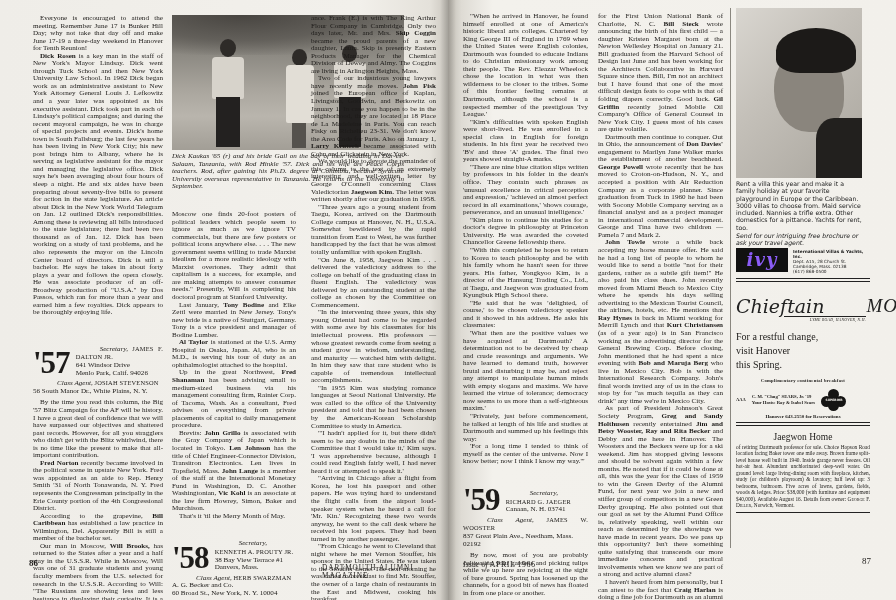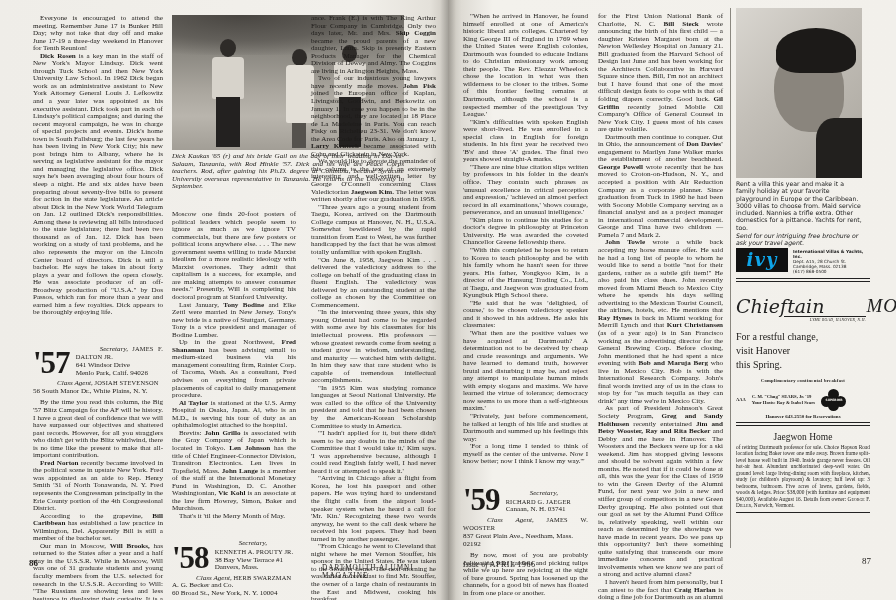--- a/index.html
+++ b/index.html
@@ -44,21 +44,21 @@
 
   
   .ad-ivy { position: absolute; left: 736px; top: 8px; width: 134px; height: 230px; }
   .ad-ivy .pic { position: absolute; left: 0; top: 0; width: 126px; height: 170px; background: linear-gradient(135deg, #d9d6d0 0%, #c4c0b9 40%, #a9a59d 100%); overflow: hidden; }
   .ad-ivy .hair { position: absolute; left: 40px; top: 20px; width: 80px; height: 45px; background: #1c1a18; border-radius: 50% 50% 30% 30%; }
   .ad-ivy .face { position: absolute; left: 38px; top: 42px; width: 70px; height: 82px; background: #8a857d; border-radius: 45% 45% 40% 50%; }
   .ad-ivy .suit { position: absolute; left: 80px; top: 110px; width: 60px; height: 70px; background: #22201e; border-radius: 30% 0 0 0; }
   .ad-ivy .headline { position: absolute; left: 6px; top: 105px; width: 92px; font-family: "DejaVu Serif", serif; font-weight: bold; font-style: italic; font-size: 13px; line-height: 14px; color: #111; text-align: center; }
   .ad-ivy .body { position: absolute; left: 0; top: 172px; width: 128px; font-family: "DejaVu Sans", sans-serif; font-size: 6.2px; line-height: 7.3px; color: #222; }
   .ad-ivy .body .it { font-style: italic; display: block; margin-top: 1px; }
-  .ad-ivy .logo { position: absolute; left: 0; top: 240px; width: 52px; height: 24px; background: #111; color: #0ea5e9; font-family: "DejaVu Serif", serif; font-weight: bold; font-style: italic; font-size: 18px; line-height: 24px; text-align: center; letter-spacing: 1px; }
+  .ad-ivy .logo { position: absolute; left: 0; top: 240px; width: 52px; height: 24px; background: #111; color: #8b5cf6; font-family: "DejaVu Serif", serif; font-weight: bold; font-style: italic; font-size: 18px; line-height: 24px; text-align: center; letter-spacing: 1px; }
   .ad-ivy .addr { position: absolute; left: 57px; top: 241px; width: 80px; font-family: "DejaVu Sans", sans-serif; font-size: 4.3px; line-height: 5.1px; color: #222; }
 
   .ad-motel { position: absolute; left: 736px; top: 278px; width: 134px; }
   .rule-double { height: 4px; border-top: 1.5px solid #222; border-bottom: 0.8px solid #222; }
   .motel-name { display: flex; align-items: flex-end; margin-top: 6px; height: 28px; position: relative; gap: 32px; }
   .motel-name .script { font-family: "DejaVu Serif", serif; font-style: italic; font-size: 19px; line-height: 20px; color: #222; }
   .motel-name .motel { font-family: "Liberation Serif", serif; font-style: italic; font-size: 19px; line-height: 20px; margin-left: 10px; color: #222; letter-spacing: 1px; }
   .motel-loc { font-size: 3.8px; font-style: italic; text-align: right; margin-right: 4px; letter-spacing: 0.3px; border-top: 0.6px solid #222; margin-left: 48px; padding-top: 1px; }
   .motel-tag { text-align: left; font-size: 10px; line-height: 14px; margin-top: 8px; }
   .motel-breakfast { text-align: center; font-size: 4.6px; font-weight: bold; margin-top: 6px; letter-spacing: 0.3px; }
@@ -123,22 +123,22 @@
         <div class="head" style="left:12px; top:4px; width:15px; height:17px;"></div>
         <div class="torso" style="left:4px; top:21px; width:32px; height:36px; background:#dcd8d0;"></div>
         <div class="legs" style="left:9px; top:56px; width:22px; height:50px;"></div>
       </div>
     </div>
     <div class="caption">Dick Kaukas '65 (r) and his bride Gail on the day of their wedding in Dar-es-Salaam, Tanzania, with Rod Hinkle '57. Dick and his wife are Peace Corps teachers. Rod, after gaining his Ph.D. degree at Columbia, became Syracuse University overseas representative in Tanzania. He returns to the University in September.</div>
 
     <div class="col" style="left:172px; top:211px; width:124px;">
       <p class="noindent">Moscow one finds 20-foot posters of political leaders which people seem to ignore as much as we ignore TV commercials, but there are few posters or political icons anywhere else. . . . The new government seems willing to trade Marxist idealism for a more realistic ideology with Marxist overtones. They admit that capitalism is a success, for example, and are making attempts to answer consumer needs." Presently, Will is completing his doctoral program at Stanford University.</p>
       <p><span>Last January, </span><b>Tony Bodine</b><span> and Elke Zettl were married in New Jersey. Tony's new bride is a native of Stuttgart, Germany. Tony is a vice president and manager of Bodine Lumber.</span></p>
+      <p><b>Al Taylor</b><span> is stationed at the U.S. Army Hospital in Osaka, Japan. Al, who is an M.D., is serving his tour of duty as an ophthalmologist attached to the hospital.</span></p>
       <p><span>Up in the great Northwest, </span><b>Fred Shanaman</b><span> has been advising small to medium-sized business via his management consulting firm, Rainier Corp. of Tacoma, Wash. As a consultant, Fred advises on everything from private placements of capital to daily management procedure.</span></p>
-      <p><b>Al Taylor</b><span> is stationed at the U.S. Army Hospital in Osaka, Japan. Al, who is an M.D., is serving his tour of duty as an ophthalmologist attached to the hospital.</span></p>
       <p><span>Brevits: </span><b>John Grillo</b><span> is associated with the Gray Company of Japan which is located in Tokyo. </span><b>Len Johnson</b><span> has the title of Chief Engineer-Connector Division, Transitron Electronics. Len lives in Topsfield, Mass. </span><b>John Lange</b><span> is a member of the staff at the International Monetary Fund in Washington, D. C. Another Washingtonian, </span><b>Vic Kohl</b><span> is an associate at the law firm Howrey, Simon, Baker and Murchison.</span></p>
       <p>That's it 'til the Merry Month of May.</p>
 
       <div class="class-head" style="margin-top:18px;">
         <div class="class-year">'58</div>
         <div class="class-sec">
           <i>Secretary,</i>
           <span class="sc">KENNETH A. PROUTY JR.</span><br>
           <span>38 Bay View Terrace #1</span><br>
           <span>Danvers, Mass.</span>

